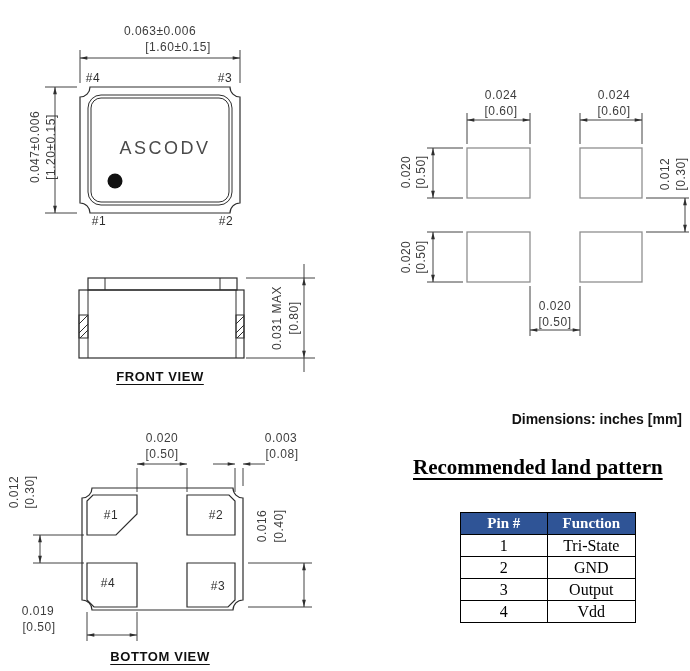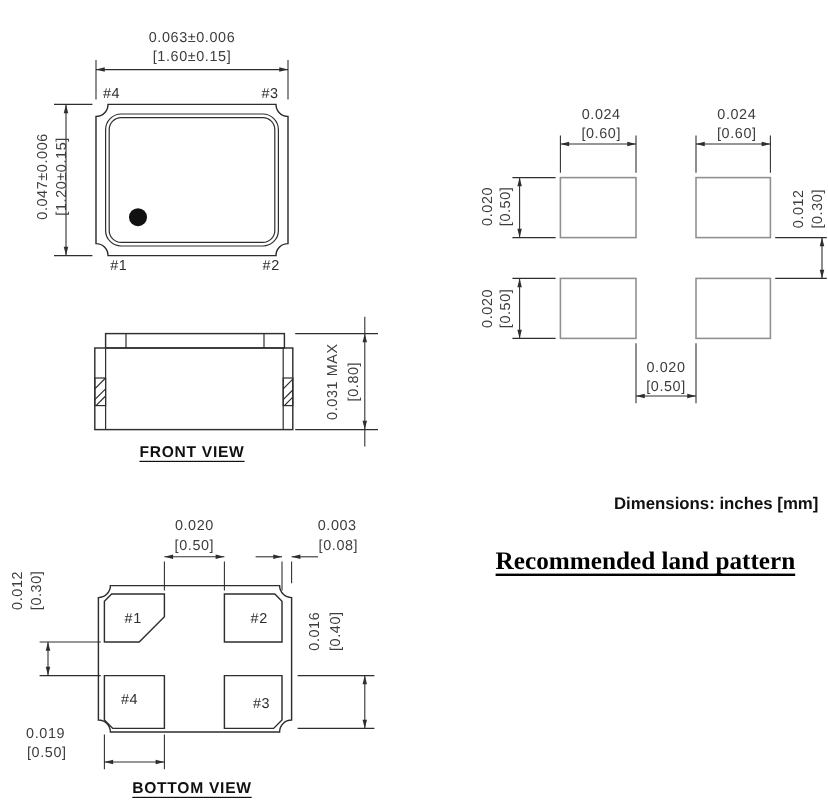--- a/index.html
+++ b/index.html
@@ -153,27 +153,28 @@
         <g>
           <line x1="530" y1="286" x2="530" y2="336"></line>
           <line x1="580" y1="286" x2="580" y2="336"></line>
           <line x1="530" y1="330" x2="580" y2="330" marker-start="url(#ar)" marker-end="url(#ar)"></line>
         </g>
       </g>
     </g>
   </svg>
 
   <div class="txt dimc" style="left:105px;top:24px;">0.063±0.006</div>
-  <div class="txt dimc" style="left:105px;top:40px;">[1.60±0.15]</div>
+  <div class="txt dimc" style="left:123px;top:40px;">[1.60±0.15]</div>
   <div class="txt rot" style="left:-20px;top:139px;">0.047±0.006</div>
   <div class="txt rot" style="left:-4px;top:139px;">[1.20±0.15]</div>
   <div class="txt pinlbl" style="left:73px;top:71px;">#4</div>
   <div class="txt pinlbl" style="left:205px;top:71px;">#3</div>
   <div class="txt pinlbl" style="left:79px;top:214px;">#1</div>
   <div class="txt pinlbl" style="left:206px;top:214px;">#2</div>
+  <div class="txt marking" style="left:85px;top:138px;">ASCODV</div>
 
   <div class="txt rot" style="left:222px;top:310px;">0.031 MAX</div>
   <div class="txt rot" style="left:239px;top:310px;">[0.80]</div>
   <div class="txt viewlbl" style="left:90px;top:369px;">FRONT VIEW</div>
 
   <div class="txt dimc" style="left:107px;top:431px;">0.020</div>
   <div class="txt dimc" style="left:107px;top:447px;">[0.50]</div>
   <div class="txt dimc" style="left:226px;top:431px;">0.003</div>
   <div class="txt dimc" style="left:227px;top:447px;">[0.08]</div>
   <div class="txt rot" style="left:-41px;top:484px;">0.012</div>
@@ -197,14 +198,38 @@
   <div class="txt rot" style="left:351px;top:249px;">0.020</div>
   <div class="txt rot" style="left:366px;top:249px;">[0.50]</div>
   <div class="txt rot" style="left:610px;top:166px;">0.012</div>
   <div class="txt rot" style="left:626px;top:166px;">[0.30]</div>
   <div class="txt dimc" style="left:500px;top:299px;">0.020</div>
   <div class="txt dimc" style="left:500px;top:315px;">[0.50]</div>
 
   <div class="txt note" style="left:450px;top:411px;">Dimensions: inches [mm]</div>
   <div class="txt heading" style="left:396px;top:455px;">Recommended land pattern</div>
 
+  <table class="pintbl">
+    <tbody>
+        <tr>
+      <th class="colpin">Pin #</th>
+      <th class="colfn">Function</th>
+    </tr>
+    <tr>
+      <td>1</td>
+      <td>Tri-State</td>
+    </tr>
+    <tr>
+      <td>2</td>
+      <td>GND</td>
+    </tr>
+    <tr>
+      <td>3</td>
+      <td>Output</td>
+    </tr>
+    <tr>
+      <td>4</td>
+      <td>Vdd</td>
+    </tr>
+  </tbody>
+    </table>
 
 </div>
 
 </body></html>

